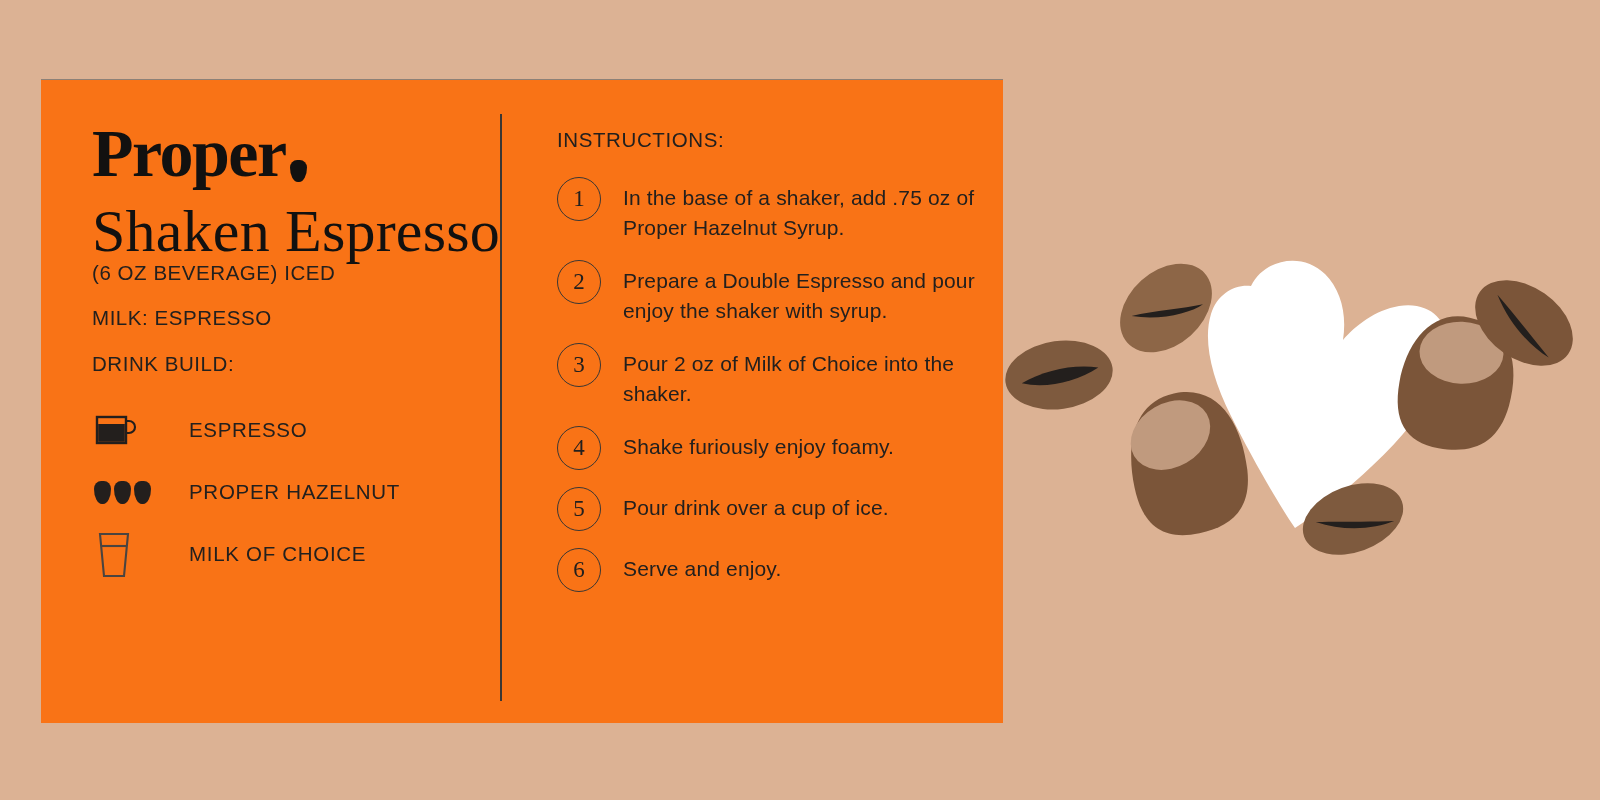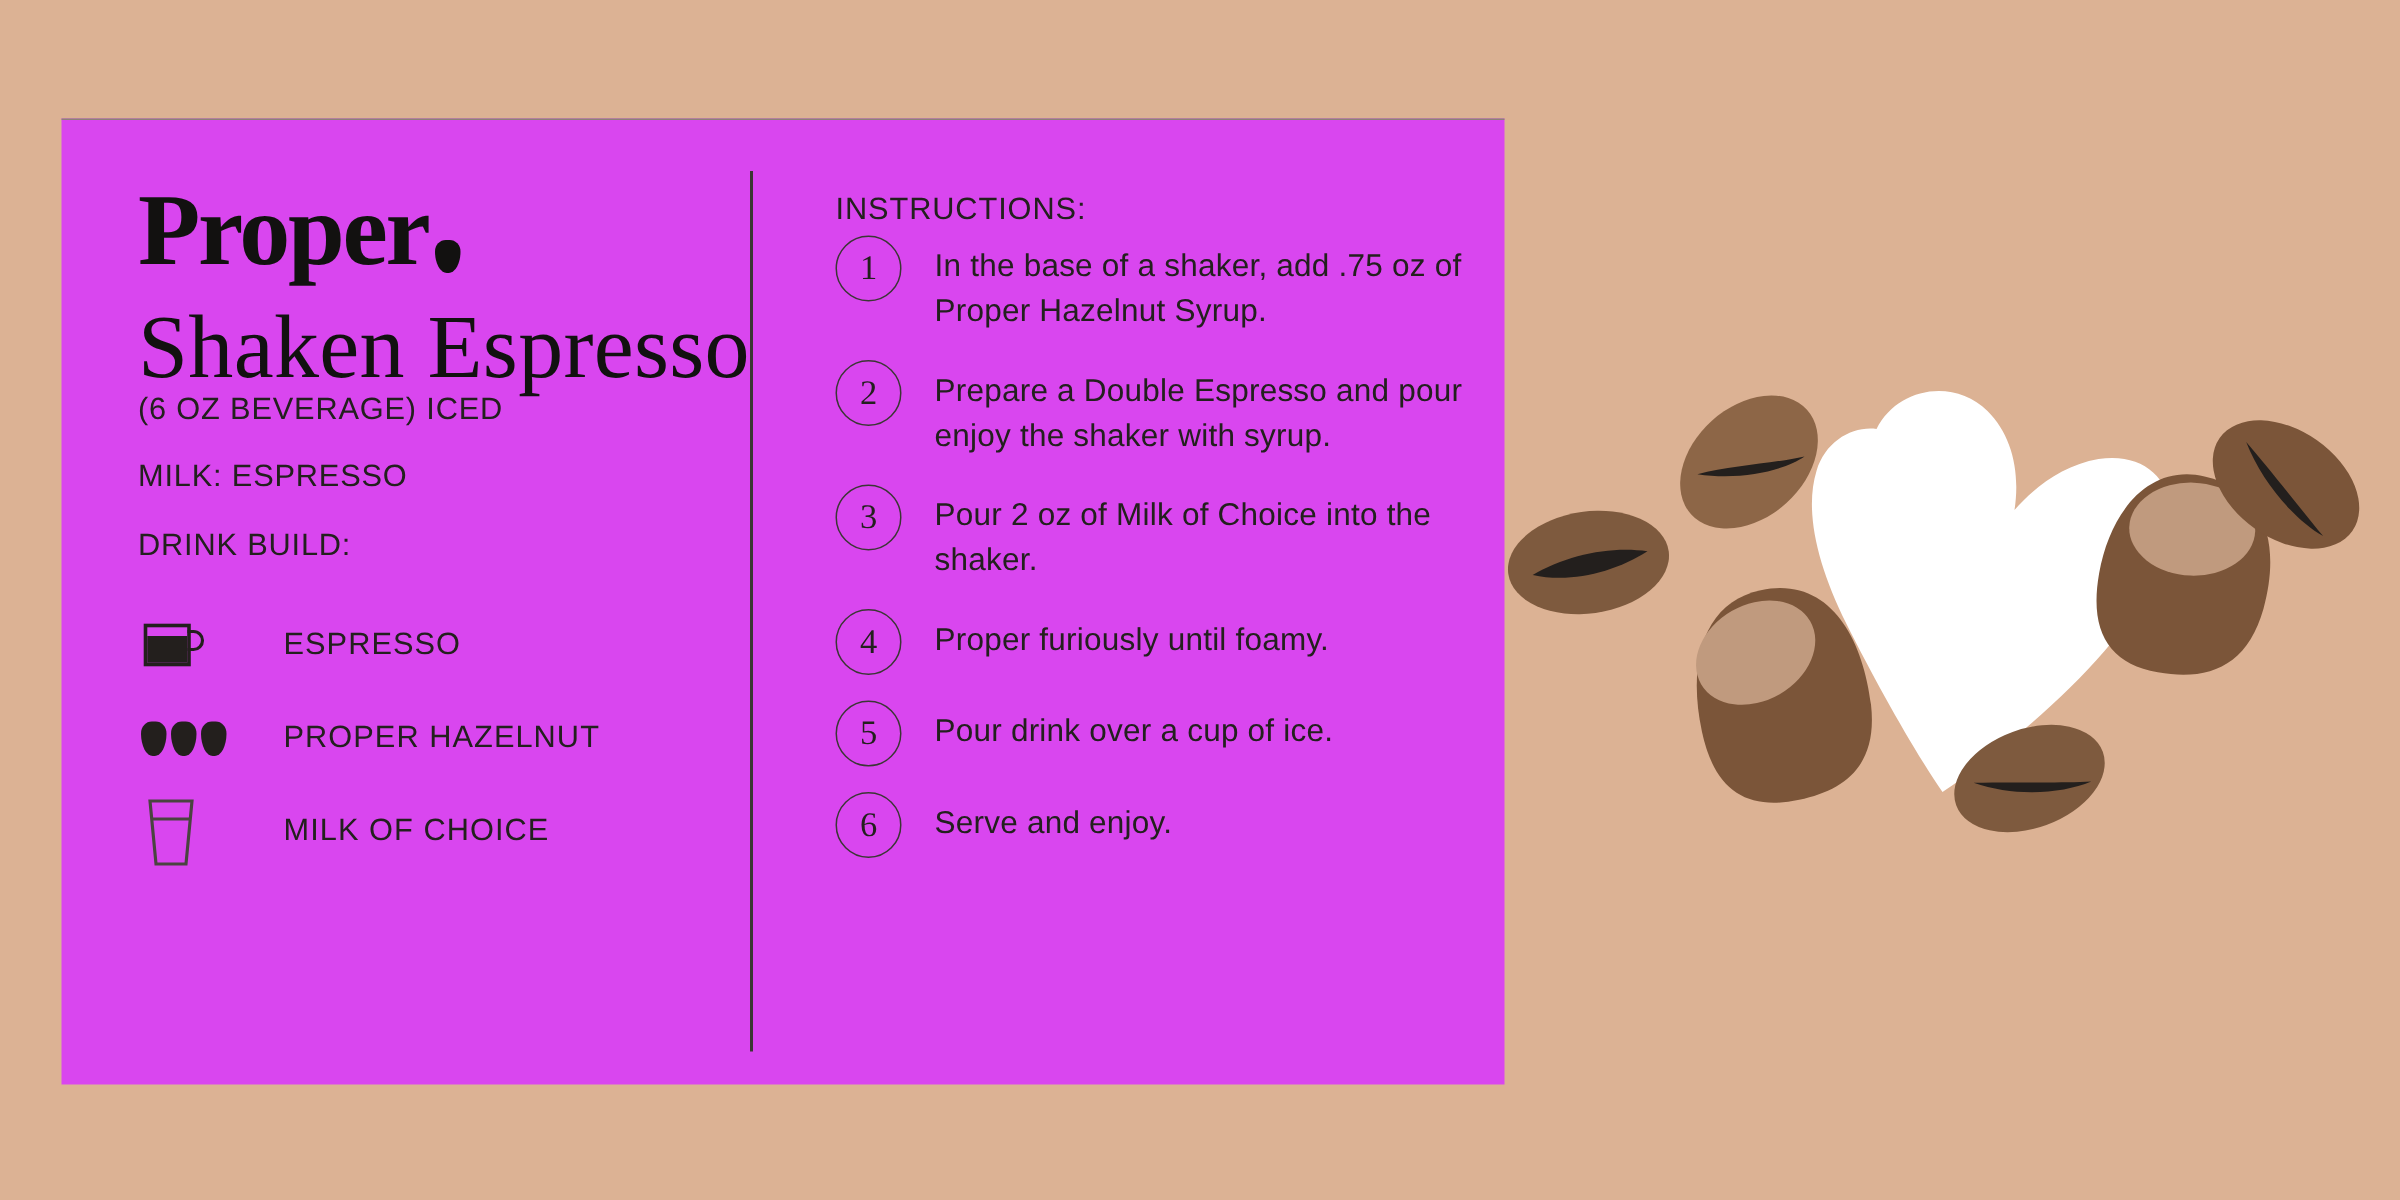--- a/index.html
+++ b/index.html
@@ -14,21 +14,21 @@
     background:#dcb294;
     font-family:"Liberation Sans", sans-serif;
     position:relative;
   }
 
   
   .card {
     position:absolute;
     left:41px; top:79px;
     width:962px; height:644px;
-    background:#d946ef;
+    background:#f97316;
     display:flex;
     border-top:1px solid #8c8178;
   }
 
   .card-left {
     width:459px;
     flex:0 0 459px;
     padding:41px 0 0 51px;
     position:relative;
   }
@@ -115,21 +115,21 @@
     background:#231f1d;
     border-radius:60% 60% 55% 55% / 85% 85% 45% 45%;
     transform:rotate(180deg);
   }
 
   
   .instr-heading {
     font-size:20.5px;
     letter-spacing:0.6px;
     color:#23201e;
-    margin-bottom:11px;
+    margin-bottom:31px;
   }
 
   .step {
     display:flex;
     align-items:flex-start;
     margin-bottom:23px;
   }
   .step-num {
     flex:0 0 44px;
     width:44px; height:44px;
@@ -232,21 +232,21 @@
       <div class="step-text">Prepare a Double Espresso and pour enjoy the shaker with syrup.</div>
     </div>
 
     <div class="step">
       <div class="step-num">3</div>
       <div class="step-text">Pour 2 oz of Milk of Choice into the shaker.</div>
     </div>
 
     <div class="step">
       <div class="step-num">4</div>
-      <div class="step-text">Proper furiously until foamy.</div>
+      <div class="step-text">Shake furiously enjoy foamy.</div>
     </div>
 
     <div class="step">
       <div class="step-num">5</div>
       <div class="step-text">Pour drink over a cup of ice.</div>
     </div>
 
     <div class="step">
       <div class="step-num">6</div>
       <div class="step-text">Serve and enjoy.</div>

